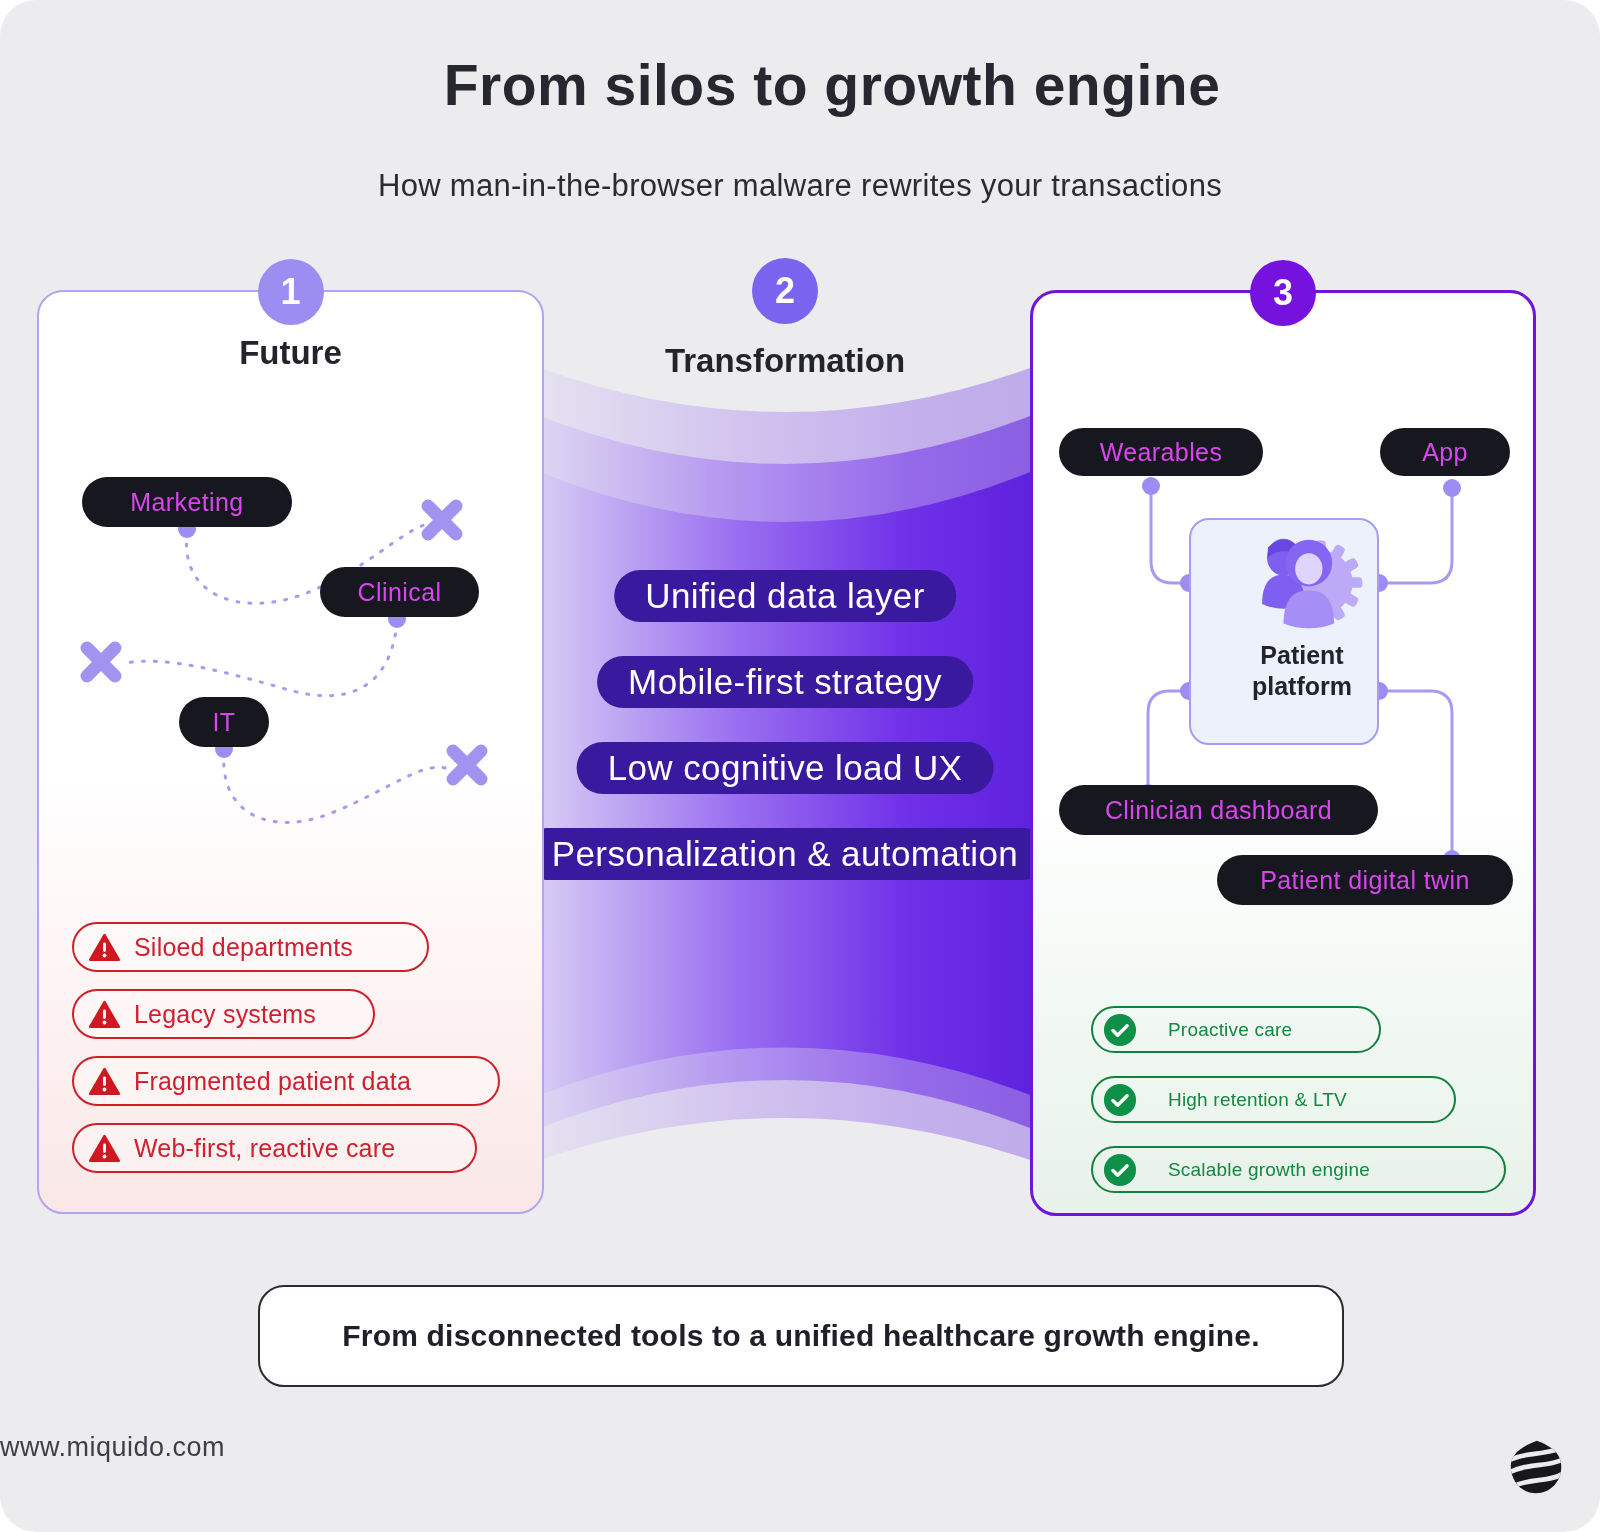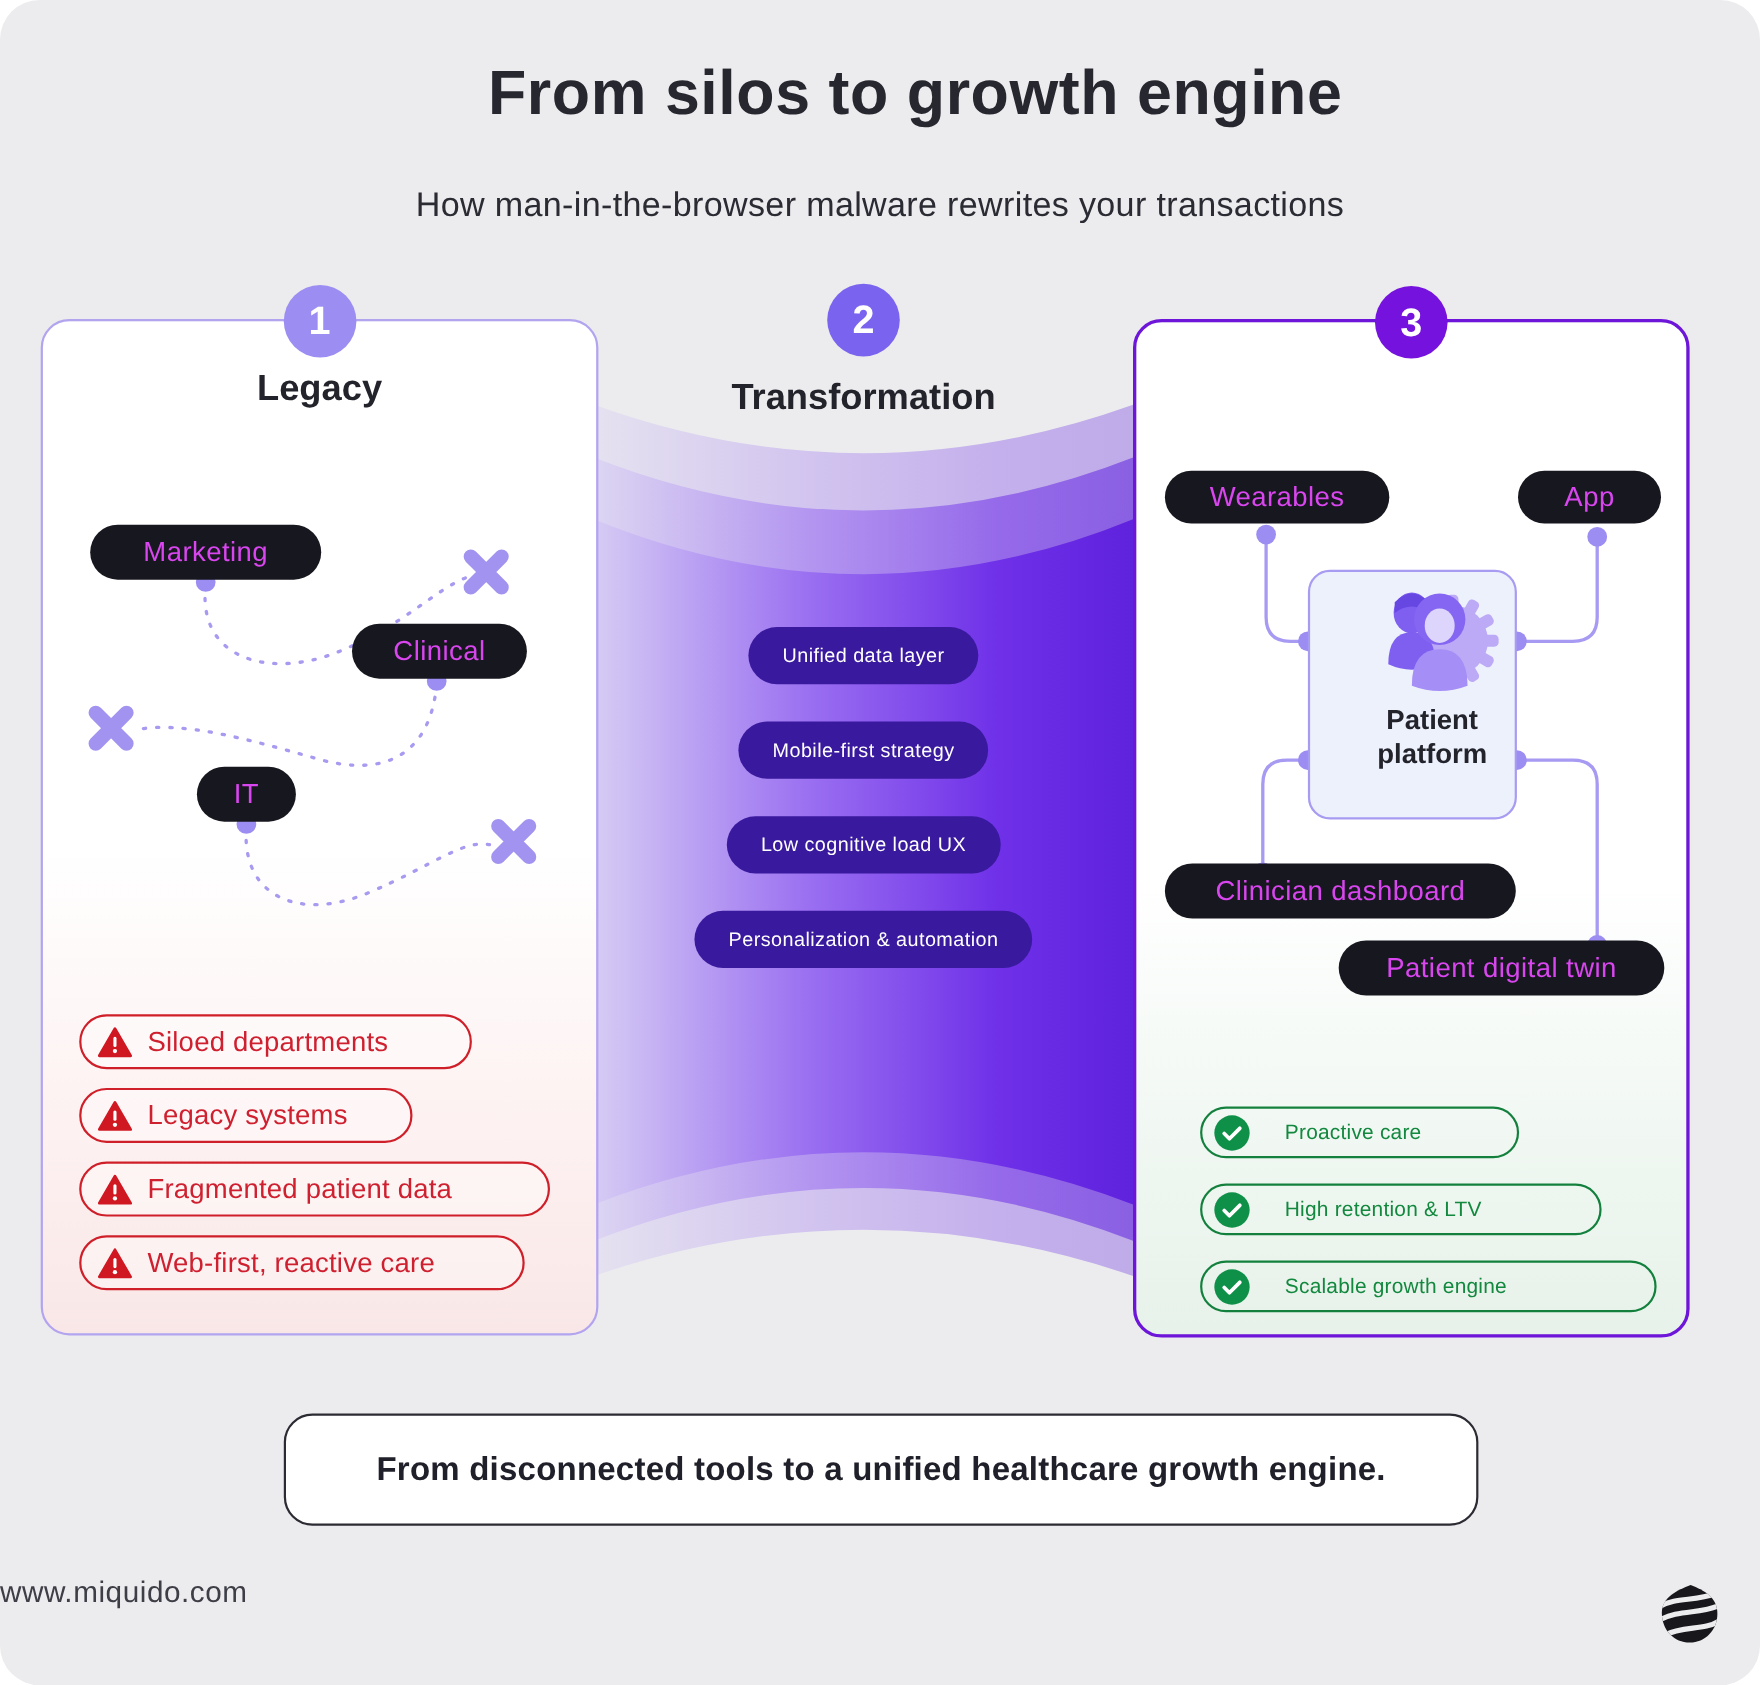--- a/index.html
+++ b/index.html
@@ -39,21 +39,21 @@
   .warn span{color:#cf2030;font-size:25px;font-weight:400;letter-spacing:.2px;}
   .warn svg{width:31px;height:29px;flex:0 0 auto;}
 
   
   .mid-header{position:absolute;left:540px;top:258px;width:490px;z-index:4;}
   .mid-header .badge{position:relative;left:auto;transform:none;margin:0 auto;top:0;}
   .mid-header .mid-title{margin-top:18px;text-align:center;font-size:33px;font-weight:600;color:#23232c;}
   .funnel{position:absolute;left:540px;top:360px;width:490px;height:800px;z-index:1;}
   .mid-pills{position:absolute;left:540px;top:360px;width:490px;height:800px;z-index:2;}
   .mid-pill{position:absolute;left:50%;transform:translateX(-50%);height:52px;
-    background:#39199d;border-radius:28px;color:#fff;font-size:18px;font-weight:400;
+    background:#39199d;border-radius:28px;color:#fff;font-size:35px;font-weight:400;
     letter-spacing:.4px;display:flex;align-items:center;justify-content:center;
     white-space:nowrap;padding:0 31px;}
 
   
   .platform-card{position:absolute;left:156px;top:225px;width:190px;height:227px;
     background:#edf1fc;border:2px solid #a79bf2;border-radius:20px;box-sizing:border-box;
     display:flex;flex-direction:column;align-items:center;z-index:4;padding-left:36px;}
   .platform-card .icon{margin-top:6px;}
   .platform-card .label{margin-top:2px;text-align:center;font-size:25px;font-weight:600;
     color:#23232c;line-height:1.25;width:140px;}
@@ -101,21 +101,21 @@
 
   <div class="mid-pills">
     <div class="mid-pill" style="top:210px">Unified data layer</div>
     <div class="mid-pill" style="top:296px">Mobile-first strategy</div>
     <div class="mid-pill" style="top:382px">Low cognitive load UX</div>
     <div class="mid-pill" style="top:468px">Personalization &amp; automation</div>
   </div>
 
   <div class="panel panel-today">
     <div class="badge" style="background:#9b8df2">1</div>
-    <div class="panel-title">Legacy</div>
+    <div class="panel-title">Future</div>
 
     <svg class="svg-layer" viewBox="0 0 503 920">
       <g fill="none" stroke="#a79af1" stroke-width="3" stroke-dasharray="2 10" stroke-linecap="round">
         <path d="M148,240 C140,310 210,325 270,300 S355,245 385,233"></path>
         <path d="M358,330 C352,395 310,415 250,398 S125,362 82,372"></path>
         <path d="M185,460 C180,525 235,545 295,520 S385,468 410,477"></path>
       </g>
       <g stroke="#a293f0" stroke-width="13" stroke-linecap="round">
         <path d="M389,214 L417,242 M417,214 L389,242"></path>
         <path d="M48,356 L76,384 M76,356 L48,384"></path>

